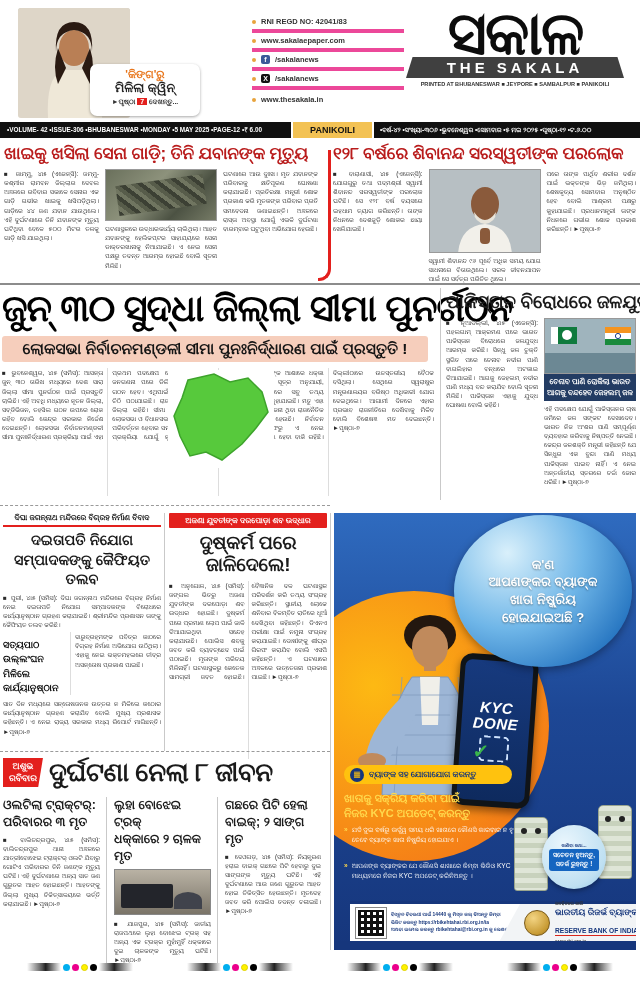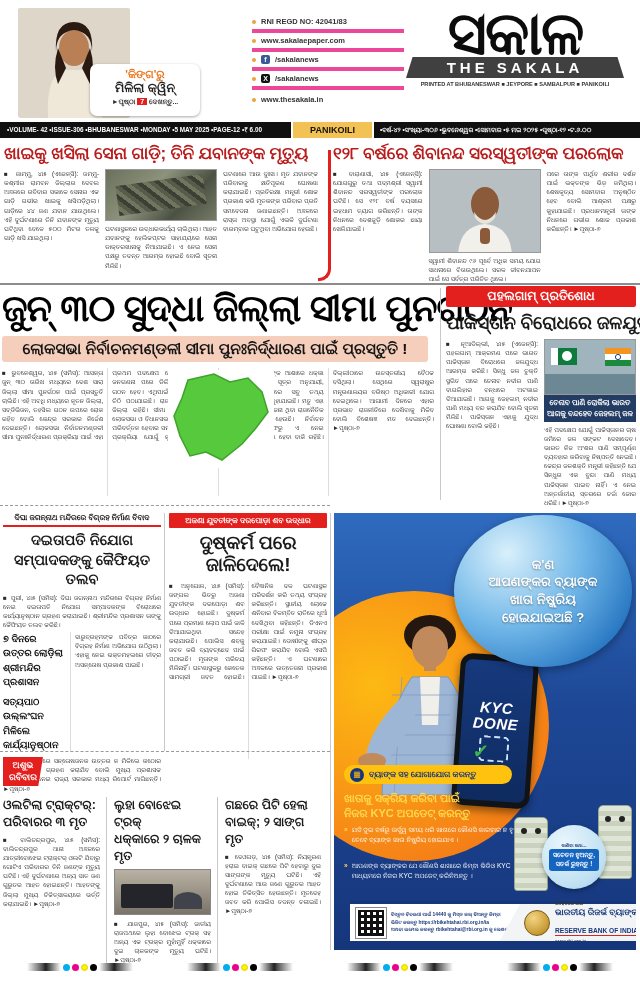--- a/index.html
+++ b/index.html
@@ -288,21 +288,20 @@
   </div>
   <div class="abs" id="odisha-map">
     <svg width="102" height="94" viewBox="0 0 102 94">
       <path d="M18 8 L44 2 L60 10 L78 6 L92 20 L98 40 L86 56 L72 72 L52 88 L36 80 L20 84 L10 64 L4 44 L12 26 Z" fill="#57c93c" stroke="#3da32b" stroke-width="1.5"></path>
     </svg>
   </div>
 
   <div class="abs vline" id="vline-main"></div>
 
   <div class="abs" id="waterwar">
-    <div id="ww-banner">ପହଲଗାମ୍ ପ୍ରତିଶୋଧ</div>
     <div id="ww-headline">ପାକିସ୍ତାନ ବିରୋଧରେ ଜଳଯୁଦ୍ଧ</div>
     <div id="ww-grid">
       <div class="tiny">■ ନୂଆଦିଲ୍ଲୀ, ୪ା୫ (ଏଜେନ୍ସି): ପହଲଗାମ୍ ଆକ୍ରମଣ ପରେ ଭାରତ ପାକିସ୍ତାନ ବିରୋଧରେ ଜଳଯୁଦ୍ଧ ଆରମ୍ଭ କରିଛି। ସିନ୍ଧୁ ଜଳ ଚୁକ୍ତି ସ୍ଥଗିତ ପରେ ଚେନାବ ନଦୀର ପାଣି ବାଗଲିହାର ବନ୍ଧରେ ଅଟକାଇ ଦିଆଯାଇଛି। ଆଗକୁ ଜେହଲମ୍ ନଦୀର ପାଣି ମଧ୍ୟ ବନ୍ଦ କରାଯିବ ବୋଲି ସୂଚନା ମିଳିଛି। ପାକିସ୍ତାନ ଏହାକୁ ଯୁଦ୍ଧ ଘୋଷଣା ବୋଲି କହିଛି।</div>
       <div>
         <div id="ww-img">
           <svg width="92" height="56" viewBox="0 0 92 56">
             <rect width="92" height="56" fill="#9fb4bd"></rect>
             <rect x="0" y="34" width="92" height="22" fill="#6c8894"></rect>
             <rect x="6" y="8" width="26" height="17" fill="#0f7a3d"></rect>
             <rect x="6" y="8" width="7" height="17" fill="#fff"></rect>
@@ -321,21 +320,20 @@
   </div>
 
   <div class="abs" id="dash-mid"></div>
 
   <div class="abs" id="art-daita">
     <div class="kicker-plain">ଦିଘା ଜଗନ୍ନାଥ ମନ୍ଦିରରେ ବିଗ୍ରହ ନିର୍ମାଣ ବିବାଦ</div>
     <div id="daita-headline">ଦଇତାପତି ନିଯୋଗ ସମ୍ପାଦକଙ୍କୁ କୈଫିୟତ ତଲବ</div>
     <div class="tiny" style="margin-top:3px">■ ପୁରୀ, ୪ା୫ (ସମିସ): ଦିଘା ଜଗନ୍ନାଥ ମନ୍ଦିରରେ ବିଗ୍ରହ ନିର୍ମାଣ ନେଇ ଦଇତାପତି ନିଯୋଗ ସମ୍ପାଦକଙ୍କ ବିରୋଧରେ କାର୍ଯ୍ୟାନୁଷ୍ଠାନ ଗ୍ରହଣ କରାଯାଇଛି। ଶ୍ରୀମନ୍ଦିର ପ୍ରଶାସନ ତାଙ୍କୁ କୈଫିୟତ ତଲବ କରିଛି।</div>
     <div id="daita-grid">
       <div>
-        <div class="boldinset">୭ ଦିନରେ ଉତ୍ତର ଲୋଡ଼ିଲା ଶ୍ରୀମନ୍ଦିର ପ୍ରଶାସନ</div>
         <div class="boldinset" style="margin-top:6px">ସତ୍ୟପାଠ ଉଲ୍ଲଂଘନ ମିଳିଲେ କାର୍ଯ୍ୟାନୁଷ୍ଠାନ</div>
       </div>
       <div class="tiny" style="border-left:1px solid #ddd; padding-left:4px">ଦାରୁବ୍ରହ୍ମଙ୍କ ପବିତ୍ର କାଠରେ ବିଗ୍ରହ ନିର୍ମାଣ ଅଭିଯୋଗ ଉଠିଥିଲା। ଏହାକୁ ନେଇ ଭକ୍ତମହଲରେ ତୀବ୍ର ଅସନ୍ତୋଷ ପ୍ରକାଶ ପାଇଛି।</div>
     </div>
     <div class="tiny" style="margin-top:4px">ସାତ ଦିନ ମଧ୍ୟରେ ସନ୍ତୋଷଜନକ ଉତ୍ତର ନ ମିଳିଲେ କଠୋର କାର୍ଯ୍ୟାନୁଷ୍ଠାନ ଗ୍ରହଣ କରାଯିବ ବୋଲି ମୁଖ୍ୟ ପ୍ରଶାସକ କହିଛନ୍ତି। ଏ ନେଇ ରାଜ୍ୟ ସରକାର ମଧ୍ୟ ରିପୋର୍ଟ ମାଗିଛନ୍ତି। ►ପୃଷ୍ଠା-୭</div>
   </div>
 
   <div class="abs vline" id="vline-mid"></div>
 
   <div class="abs" id="art-burnt">
@@ -344,20 +342,21 @@
     <div id="burnt-body" class="tiny">■ ଅନୁଗୋଳ, ୪ା୫ (ସମିସ): ଜଙ୍ଗଲ ଭିତରୁ ଅଜଣା ଯୁବତୀଙ୍କ ଦରପୋଡ଼ା ଶବ ଉଦ୍ଧାର ହୋଇଛି। ଦୁଷ୍କର୍ମ ପରେ ପ୍ରମାଣ ଲୋପ ପାଇଁ ଜାଳି ଦିଆଯାଇଥିବା ସନ୍ଦେହ କରାଯାଉଛି। ପୋଲିସ ଶବକୁ ଜବତ କରି ବ୍ୟବଚ୍ଛେଦ ପାଇଁ ପଠାଇଛି। ମୃତାଙ୍କ ପରିଚୟ ମିଳିନାହିଁ। ଘଟଣାସ୍ଥଳରୁ କେତେକ ସାମଗ୍ରୀ ଜବତ ହୋଇଛି। ବୈଜ୍ଞାନିକ ଦଳ ଘଟଣାସ୍ଥଳ ପରିଦର୍ଶନ କରି ତଥ୍ୟ ସଂଗ୍ରହ କରିଛନ୍ତି। ସ୍ଥାନୀୟ ଲୋକେ ଶନିବାର ବିଳମ୍ବିତ ରାତିରେ ଧୂଆଁ ଦେଖିଥିବା କହିଛନ୍ତି। ଡିଏନଏ ପରୀକ୍ଷା ପାଇଁ ନମୁନା ସଂଗ୍ରହ କରାଯାଇଛି। ଦୋଷୀଙ୍କୁ ଶୀଘ୍ର ଗିରଫ କରାଯିବ ବୋଲି ଏସପି କହିଛନ୍ତି। ଏ ଘଟଣାରେ ଅଞ୍ଚଳରେ ଉତ୍ତେଜନା ପ୍ରକାଶ ପାଇଛି। ►ପୃଷ୍ଠା-୭</div>
   </div>
 
   <div class="abs vline" id="vline-ad"></div>
 
   <div class="abs" id="dash-bottom"></div>
 
   <div class="abs" id="acc-head">
     <div id="acc-badge" style="white-space:pre-line">ଅଶୁଭ
 ରବିବାର</div>
+    <div id="acc-headline">ଦୁର୍ଘଟଣା ନେଲା ୮ ଜୀବନ</div>
   </div>
 
   <div class="abs" id="acc-cols">
     <div class="acc-col">
       <div class="acc-sub" style="white-space: pre-line;">ଓଲଟିଲା ଟ୍ରାକ୍ଟର୍:
 ପରିବାରର ୩ ମୃତ</div>
       <div class="tiny" style="margin-top:4px">■ ବାଲିଚନ୍ଦ୍ରପୁର, ୪ା୫ (ସମିସ): ବାଲିଚନ୍ଦ୍ରପୁର ଥାନା ଅଞ୍ଚଳରେ ଯାତ୍ରୀବୋଝେଇ ଟ୍ରାକ୍ଟର୍ ଓଲଟି ଯିବାରୁ ଗୋଟିଏ ପରିବାରର ତିନି ଜଣଙ୍କ ମୃତ୍ୟୁ ଘଟିଛି। ଏହି ଦୁର୍ଘଟଣାରେ ଅନ୍ୟ ସାତ ଜଣ ଗୁରୁତର ଆହତ ହୋଇଛନ୍ତି। ଆହତଙ୍କୁ ଜିଲ୍ଲା ମୁଖ୍ୟ ଚିକିତ୍ସାଳୟରେ ଭର୍ତ୍ତି କରାଯାଇଛି। ►ପୃଷ୍ଠା-୭</div>
     </div>
     <div class="acc-col">
       <div class="acc-sub" style="white-space: pre-line;">ଲୁହା ବୋଝେଇ ଟ୍ରକ୍

